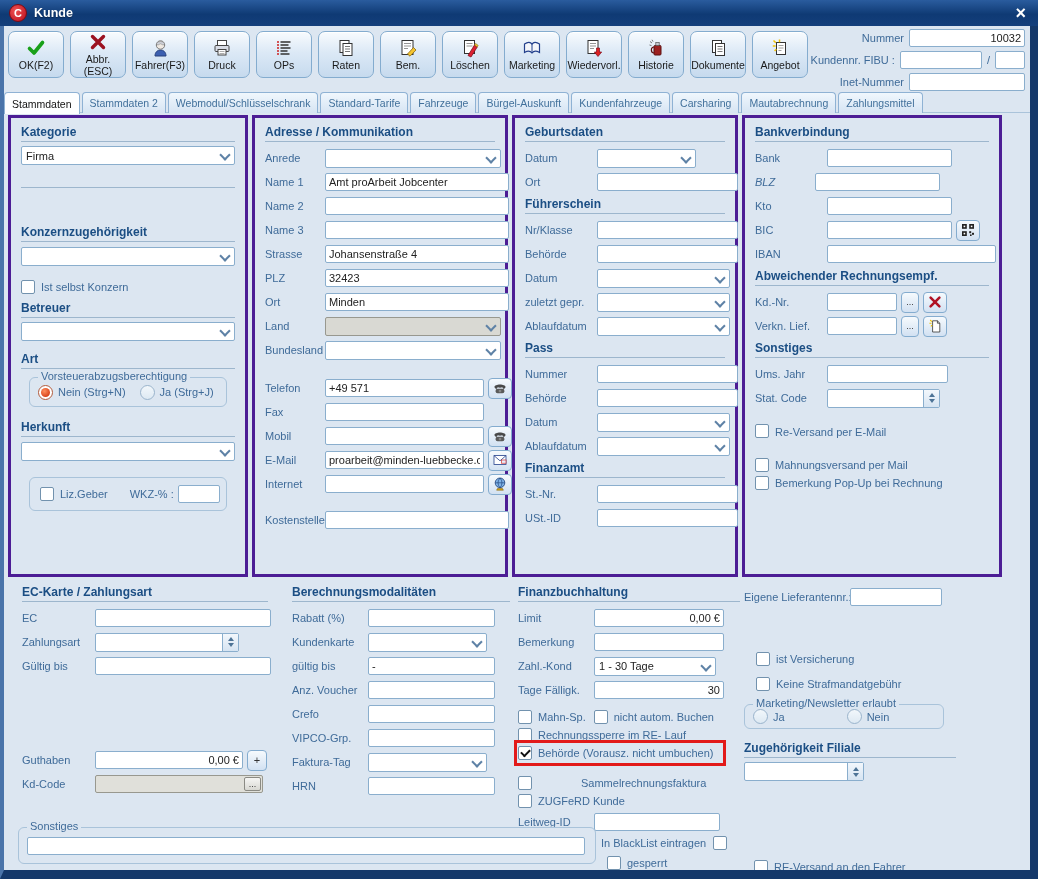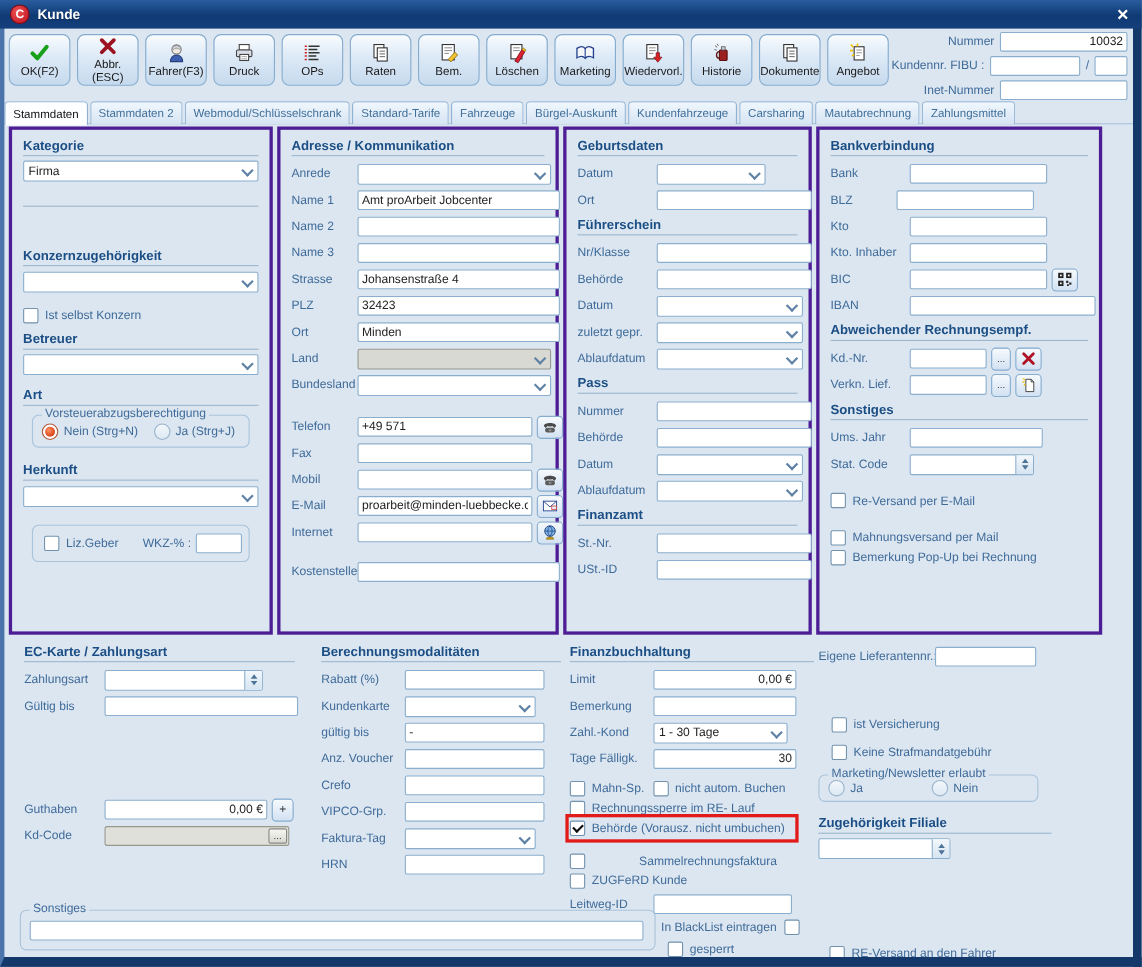--- a/index.html
+++ b/index.html
@@ -498,29 +498,25 @@
       <input class="inp" value="" style="width: 133px;">
     </div>
   </div>
 <div class="panel" id="panel-bank" style="left:742px;top:115px;width:260px;height:462px">
     <div class="sechdr">Bankverbindung</div>
     <div class="row">
       <span class="lbl" style="width: 72px;">Bank</span>
       <input class="inp" value="" style="width: 117px;">
     </div>
     <div class="row">
-      <span class="lbl" style="width: 60px;">BLZ</span>
+      <span class="lbl" style="width: 60px; font-style: italic;">BLZ</span>
       <input class="inp" value="" style="width: 117px;">
     </div>
     <div class="row">
       <span class="lbl" style="width: 72px;">Kto</span>
-      <input class="inp" value="" style="width: 117px;">
-    </div>
-    <div class="row">
-      <span class="lbl" style="width: 72px;">Kto. Inhaber</span>
       <input class="inp" value="" style="width: 117px;">
     </div>
     <div class="row">
       <span class="lbl" style="width: 72px;">BIC</span>
       <input class="inp" value="" style="width: 117px;">
       <button class="sbtn">
         <span style="display: flex;">
           <svg viewBox="0 0 20 20">
             <g fill="#222">
               <rect x="2.5" y="2.5" width="6" height="6"></rect>
@@ -601,20 +597,24 @@
       <span style="display: inline-flex; align-items: center;">
         <span class="cb"></span>
         <span class="cblbl">Bemerkung Pop-Up bei Rechnung</span>
       </span>
     </div>
   </div>
 
 <div class="sec" id="sec-ec" style="left:16px;top:582px;width:252px">
     <div class="sechdr">EC-Karte / Zahlungsart</div>
     <div class="row">
+      <span class="lbl" style="width: 73px;">EC</span>
+      <input class="inp" value="" style="width: 168px;">
+    </div>
+    <div class="row">
       <span class="lbl" style="width: 73px;">Zahlungsart</span>
       <div class="sel" style="width: 144px;">
         <span class="selval"></span>
         <span class="spinner">
           <i class="tu"></i>
           <i class="td"></i>
         </span>
       </div>
     </div>
     <div class="row">

